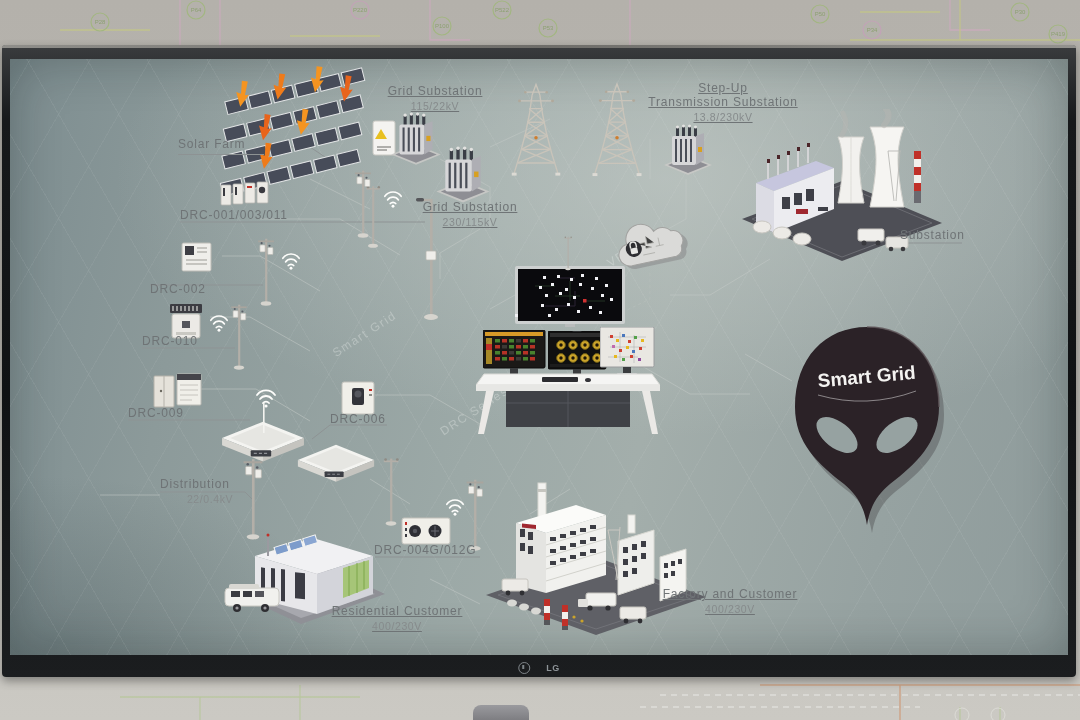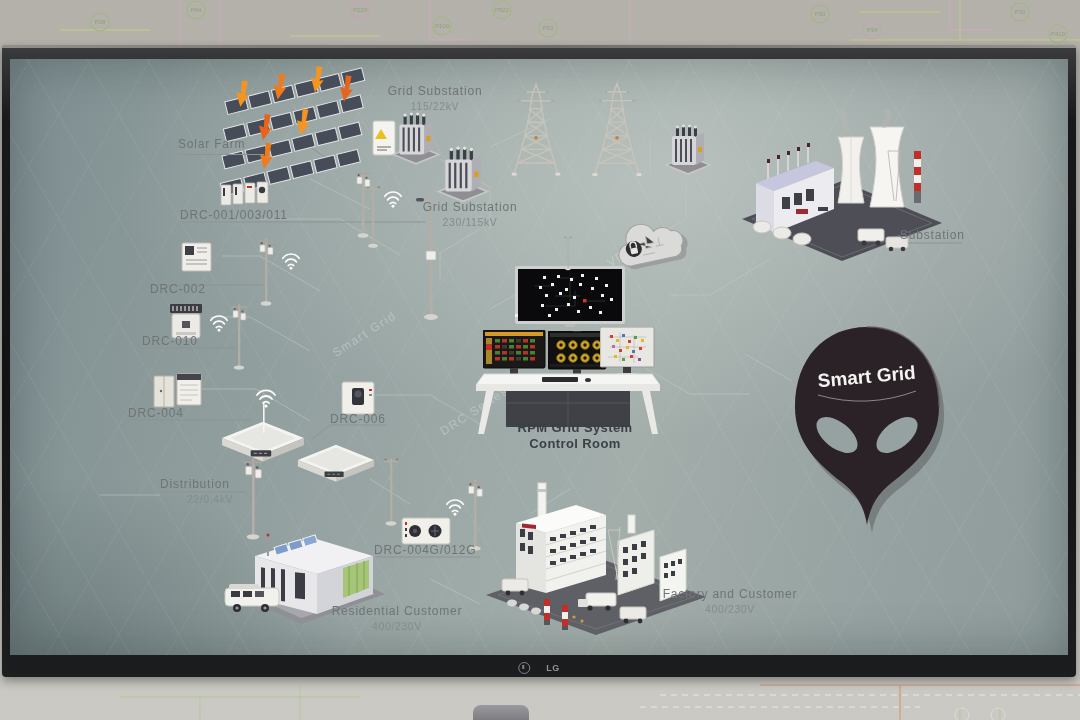--- a/index.html
+++ b/index.html
@@ -27,21 +27,21 @@
       repeating-linear-gradient(60deg, rgba(255,255,255,.06) 0 1px, transparent 1px 52px),
       repeating-linear-gradient(-60deg, rgba(255,255,255,.05) 0 1px, transparent 1px 52px);
     pointer-events:none;}
   .cmp{position:absolute;z-index:2;}
   .overlay{position:absolute;inset:0;z-index:1;pointer-events:none;}
 
   
   .lbl{position:absolute;z-index:3;color:#6f7476;font-size:12px;letter-spacing:.8px;line-height:1.15;}
   .lbl .t{white-space:nowrap;}
   .lbl .v{font-size:10.5px;color:#868b8c;letter-spacing:.6px;margin-top:1px;}
-  .center{text-align:center;}
+  .center{text-align:center;text-decoration:underline;}
   .u{border-bottom:1px solid #8d9293;padding-bottom:2px;}
   .wm{position:absolute;z-index:1;color:rgba(225,231,228,.4);font-size:12px;letter-spacing:1.5px;transform:rotate(-33deg);white-space:nowrap;}
   .crlbl{position:absolute;z-index:3;text-align:center;color:#3b4046;font-weight:bold;font-size:13px;letter-spacing:.4px;line-height:1.25;}
 </style>
 </head>
 <body>
 
 <div class="stage">
 
   <svg class="wallsvg" style="top:0" width="1080" height="46" opacity="0.75">
@@ -291,20 +291,25 @@
       <div class="v">230/115kV</div>
     </div>
 
     <svg class="cmp" style="left:494px;top:22px" width="64" height="98">
         <use href="#sym-tower"></use>
       </svg>
     <svg class="cmp" style="left:574px;top:22px" width="66" height="98">
         <use href="#sym-tower"></use>
       </svg>
 
+    <div class="lbl center" style="left:618px;top:23px;width:190px">
+      <div class="t">Step-Up</div>
+      <div class="t">Transmission Substation</div>
+      <div class="v">13.8/230kV</div>
+    </div>
     <svg class="cmp" style="left:652px;top:64px" width="52" height="56">
         <use href="#sym-tx"></use>
       </svg>
 
     <svg class="cmp" style="left:728px;top:50px" width="210" height="158" viewBox="0 0 210 158">
       <polygon points="4,110 104,72 204,114 104,152" fill="#4e4f56"></polygon>
       <polygon points="14,110 104,76 194,114 104,148" fill="none" stroke="#6b6c72" stroke-width="1"></polygon>
       <g>
         <path d="M100,94 C106,62 106,44 100,28 L126,28 C120,44 120,62 126,94 Z" fill="#f2f1ee" stroke="#d2d1cc"></path>
         <path d="M113,94 C113,60 113,44 113,28" stroke="#dddcd7" fill="none"></path>
@@ -508,24 +513,20 @@
       <rect x="0" y="15" width="184" height="6" fill="#e7e7e4"></rect>
       <rect x="30" y="21" width="124" height="36" fill="#3f4146"></rect>
       <g stroke="#54565c" stroke-width="1">
           <path d="M30,33 h124 M92,21 v36"></path>
         </g>
       <polygon points="10,21 18,21 8,64 2,64" fill="#ebe9e6"></polygon>
       <polygon points="166,21 174,21 182,64 176,64" fill="#ebe9e6"></polygon>
       <rect x="66" y="7" width="36" height="5" rx="1" fill="#2c2c30"></rect>
       <ellipse cx="112" cy="10" rx="3" ry="2" fill="#35353a"></ellipse>
     </svg>
-    <div class="crlbl" style="left:495px;top:361px;width:140px">
-      <div>RPM Grid System</div>
-      <div>Control Room</div>
-    </div>
 
     <svg class="cmp" style="left:780px;top:264px" width="158" height="214" viewBox="0 0 158 214">
       <path d="M83,12 C125,12 154,43 154,92 C154,128 131,149 105,169 C93,179 85,191 82,210 C79,191 71,179 59,169 C33,149 11,128 11,92 C11,43 41,12 83,12 Z" fill="#1c1518" opacity=".25"></path>
       <path d="M77,4 C119,4 149,35 149,84 C149,120 126,141 100,161 C88,171 80,183 77,202 C74,183 66,171 54,161 C28,141 5,120 5,84 C5,35 35,4 77,4 Z" fill="#2b2227"></path>
       <path d="M77,4 C119,4 149,35 149,84" fill="none" stroke="#5c5256" stroke-width="1.5" opacity=".8"></path>
       <ellipse cx="47" cy="112" rx="24" ry="13" transform="rotate(38 47 112)" fill="#96a2a1"></ellipse>
       <ellipse cx="107" cy="112" rx="24" ry="13" transform="rotate(-38 107 112)" fill="#96a2a1"></ellipse>
       <path d="M28,72 Q77,86 126,68" stroke="rgba(255,255,255,.45)" fill="none"></path>
       <text x="77" y="60" text-anchor="middle" font-size="19" font-weight="bold" fill="#f4f3f1" font-family="Liberation Sans, sans-serif" transform="rotate(-5 77 58)">Smart Grid</text>
     </svg>
@@ -576,21 +577,21 @@
       <rect x="1" y="3" width="20" height="31" rx="1" fill="#e5e2da" stroke="#b5b2aa"></rect>
       <path d="M11,3 V34" stroke="#b5b2aa"></path>
       <circle cx="8" cy="18" r="1.2" fill="#6a675f"></circle>
       <rect x="24" y="1" width="24" height="31" rx="1" fill="#f0efe9" stroke="#bdbcb6"></rect>
       <rect x="24" y="1" width="24" height="6" fill="#44444a"></rect>
       <g stroke="#c6c4be" stroke-width="1">
           <path d="M27,12 h18 M27,17 h18 M27,22 h18 M27,27 h12"></path>
         </g>
     </svg>
     <div class="lbl" style="left:118px;top:348px">
-        <div class="t">DRC-004</div>
+        <div class="t">DRC-009</div>
       </div>
 
     <svg class="cmp" style="left:210px;top:352px" width="86" height="52">
         <use href="#sym-isobox"></use>
       </svg>
     <svg class="cmp" style="left:244px;top:328px" width="24" height="22">
         <use href="#sym-wifi"></use>
       </svg>
     <svg class="cmp" style="left:252px;top:344px" width="4" height="30" viewBox="0 0 4 30">
         <rect x="1" y="0" width="1.6" height="30" fill="#f4f4f0"></rect>

